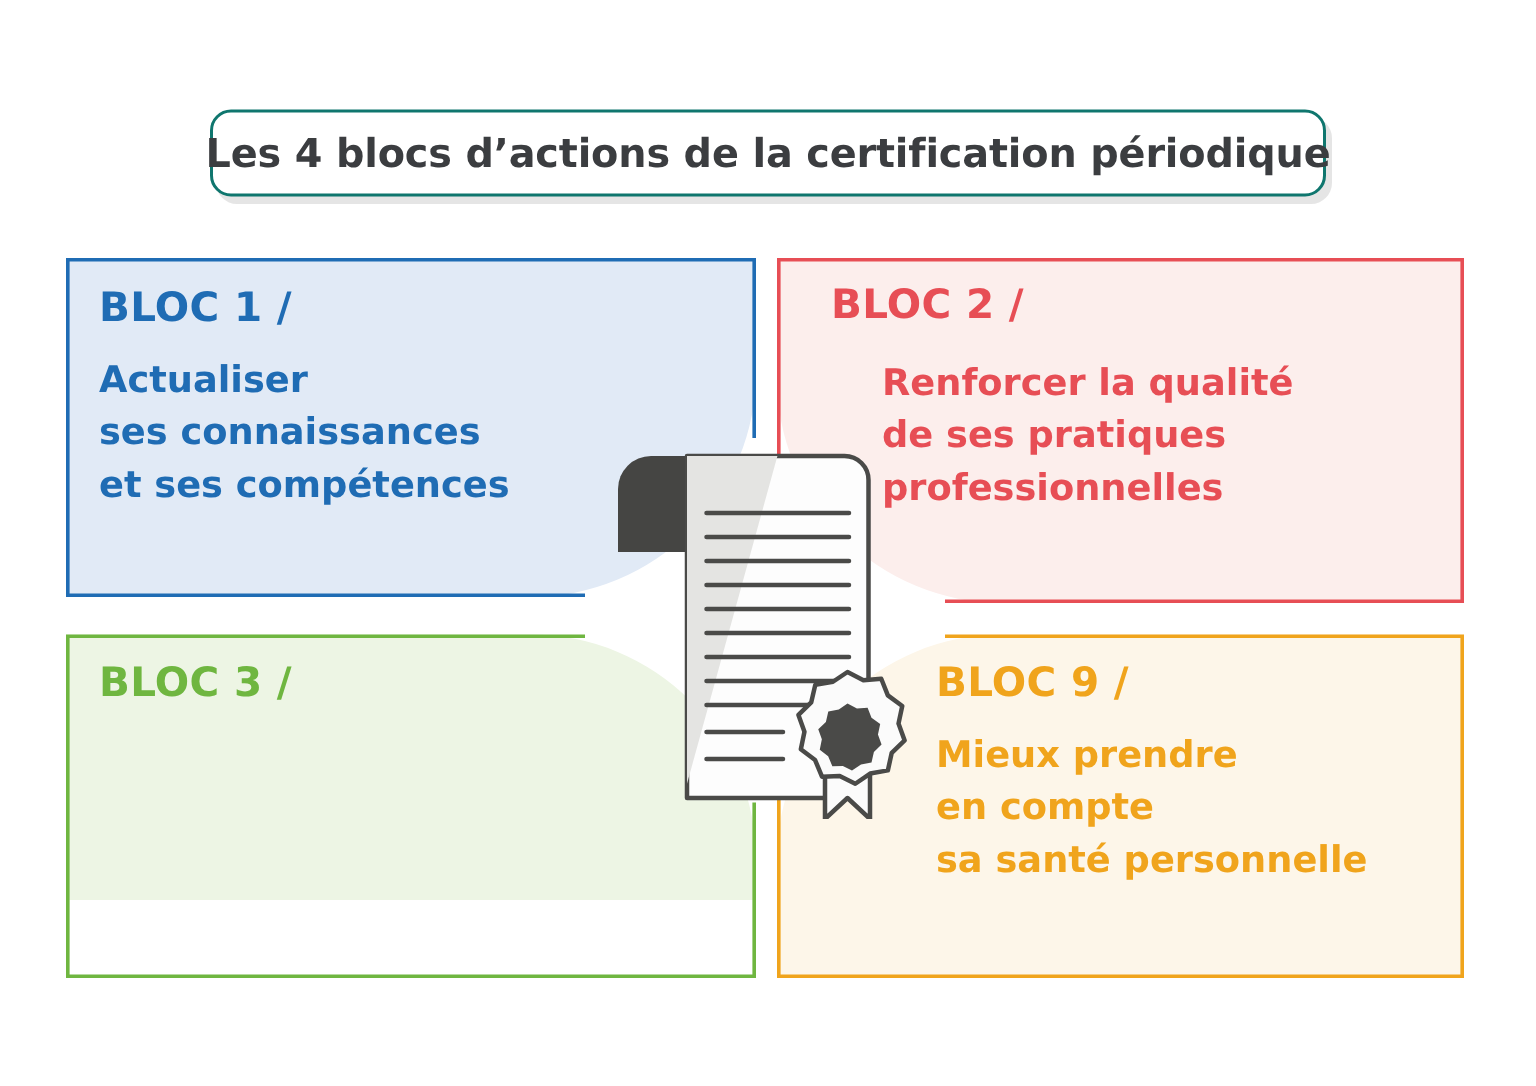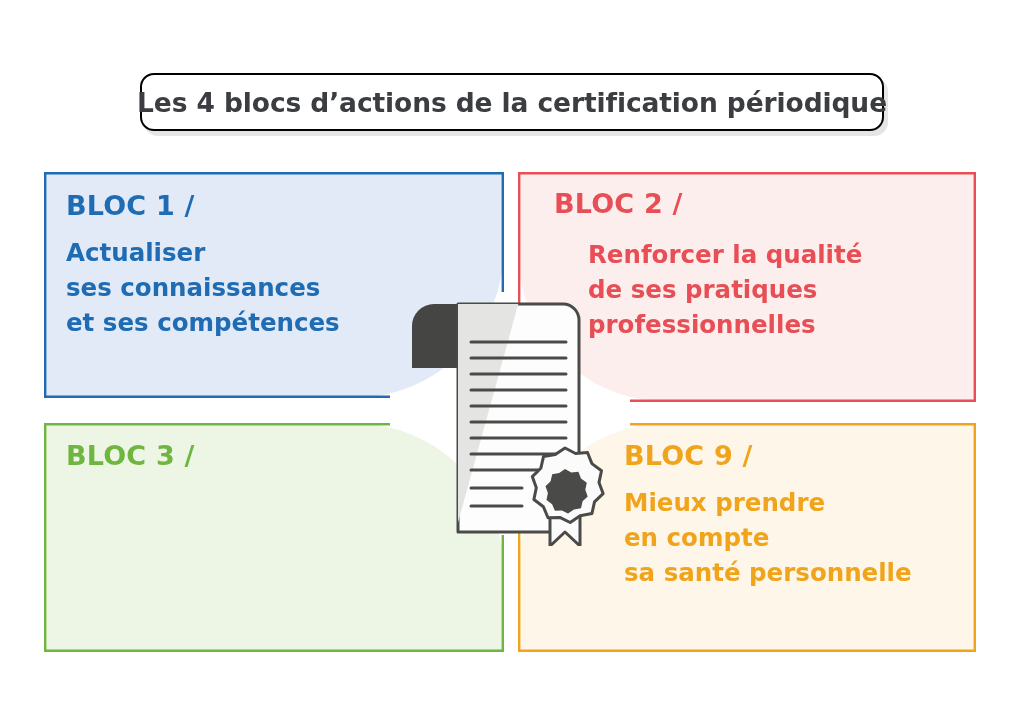--- a/index.html
+++ b/index.html
@@ -19,21 +19,21 @@
   }
 
   
   #title-pill {
     position: absolute;
     left: 140px;
     top: 73px;
     width: 744px;
     height: 58px;
     box-sizing: border-box;
-    border: 2px solid #000000;
+    border: 2px solid #0f766e;
     border-radius: 14px;
     background: #ffffff;
     box-shadow: 4px 5px 0 0 rgba(160,160,160,0.28);
     display: flex;
     align-items: center;
     justify-content: center;
   }
   #title-text {
     font-size: 26.5px;
     font-weight: bold;
@@ -82,21 +82,21 @@
   #block-1 .blob { background: #e1eaf6; border-bottom-right-radius: 150px; }
   #block-1 .content { left: 22px; top: 20px; color: #1f6cb4; }
 
   
   #block-2 { left: 518px; top: 172px; width: 458px; height: 230px; }
   #block-2 .blob { background: #fceeec; border-bottom-left-radius: 150px; }
   #block-2 .content { left: 36px; top: 18px; color: #e74e55; }
   #block-2 .block-body { margin-left: 34px; margin-top: 20px; }
 
   
-  #block-3 { left: 44px;  top: 423px; width: 460px; height: 229px; }
+  #block-3 { left: 44px;  top: 423px; width: 460px; height: 177px; }
   #block-3 .blob { background: #edf5e4; border-top-right-radius: 150px; }
   #block-3 .content { left: 22px; top: 19px; color: #6fb640; }
 
   
   #block-4 { left: 518px; top: 423px; width: 458px; height: 229px; }
   #block-4 .blob { background: #fdf6e9; border-top-left-radius: 150px; }
   #block-4 .content { left: 106px; top: 19px; color: #f0a41c; }
 
   
   #certificate {

